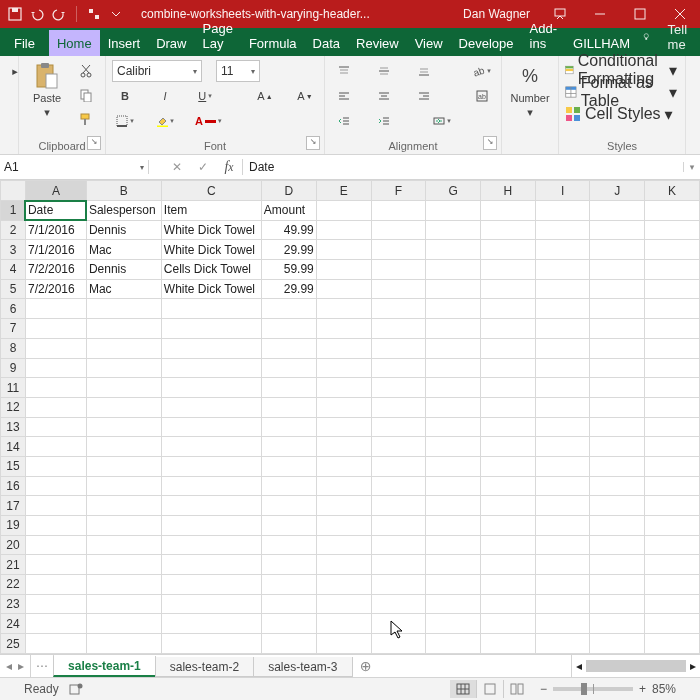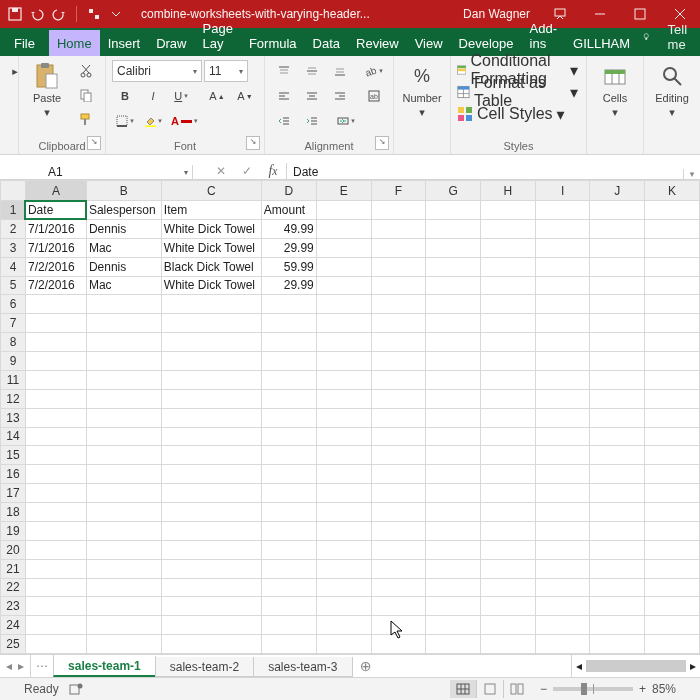--- a/index.html
+++ b/index.html
@@ -26,27 +26,27 @@
   .ribbon { background:#f3f3f3; border-bottom:1px solid #d4d4d4; display:flex; height:98px;}
   .group { border-right:1px solid #e1e1e1; padding:4px 6px 2px 6px; display:flex; flex-direction:column; justify-content:space-between; position:relative;}
   .group .gcontent { display:flex; align-items:flex-start; gap:4px;}
   .group .gname { text-align:center; font-size:11px; color:#666; padding-top:2px;}
   .group .launcher { position:absolute; right:4px; bottom:4px; width:12px; height:12px; border:1px solid #bbb; background:#fff; font-size:8px; line-height:10px; text-align:center; color:#666;}
   .btncol { display:flex; flex-direction:column; gap:2px;}
   .smallbtn { min-width:20px; height:20px; display:flex; align-items:center; justify-content:center; font-size:11px; color:#444; border:1px solid transparent; padding:0 2px; gap:1px;}
   .smallbtn .dd { font-size:7px; color:#666; margin-left:1px;}
   .bigbtn { display:flex; flex-direction:column; align-items:center; justify-content:flex-start; width:44px; font-size:11px; color:#444; gap:2px; padding-top:2px;}
   .bigbtn .icon { width:28px; height:28px; display:flex; align-items:center; justify-content:center;}
-  .row { display:flex; gap:2px;}
+  .row { display:flex; gap:14px;}
   .combo { height:20px; border:1px solid #c4c4c4; background:#fff; display:flex; align-items:center; padding:0 4px; font-size:12px; color:#333;}
   .combo .dd { margin-left:auto; font-size:8px; color:#666;}
   .styleslist { display:flex; flex-direction:column; gap:2px;}
   .styleslist .sitem { height:20px; display:flex; align-items:center; gap:4px; font-size:16px; color:#333; padding-right:2px;}
   
-  .fxbar { height:24px; border-bottom:1px solid #d4d4d4; display:flex; align-items:flex-end;padding-left:44px;}
+  .fxbar { height:24px; border-bottom:1px solid #d4d4d4; display:flex; align-items:center;}
   .namebox { width:140px; border-right:1px solid #d4d4d4; display:flex; align-items:center; padding:0 4px; font-size:12px; background:#fff;}
   .namebox .dd { margin-left:auto; font-size:8px; color:#666;}
   .fxbtns { display:flex; align-items:center; border-right:1px solid #d4d4d4;}
   .fxbtns .b { width:26px; display:flex; align-items:center; justify-content:center; color:#999;}
   .fxbtns .b.fx { color:#555; font-style:italic; font-family:"Times New Roman",serif; font-size:14px;}
   .fxinput { flex:1; display:flex; align-items:center; padding:0 6px; font-size:12px; background:#fff;}
   .fxexpand { width:16px; border-left:1px solid #d4d4d4; display:flex; align-items:center; justify-content:center; color:#888; font-size:9px;}
   
   .gridwrap { flex:1; display:flex; overflow:hidden; position:relative;}
   .grid { border-collapse:collapse; table-layout:fixed;}
@@ -532,21 +532,21 @@
             <td class=""></td>
             <td class=""></td>
             <td class=""></td>
             <td class=""></td>
             <td class=""></td>
           </tr>
           <tr>
             <th class="">4</th>
             <td class="">7/2/2016</td>
             <td class="">Dennis</td>
-            <td class="">Black Dick Towel</td>
+            <td class="">Cells Dick Towel</td>
             <td class=" num">59.99</td>
             <td class=""></td>
             <td class=""></td>
             <td class=""></td>
             <td class=""></td>
             <td class=""></td>
             <td class=""></td>
             <td class=""></td>
           </tr>
           <tr>
@@ -698,34 +698,20 @@
             <td class=""></td>
             <td class=""></td>
             <td class=""></td>
             <td class=""></td>
             <td class=""></td>
             <td class=""></td>
             <td class=""></td>
           </tr>
           <tr>
             <th class="">17</th>
-            <td class=""></td>
-            <td class=""></td>
-            <td class=""></td>
-            <td class=""></td>
-            <td class=""></td>
-            <td class=""></td>
-            <td class=""></td>
-            <td class=""></td>
-            <td class=""></td>
-            <td class=""></td>
-            <td class=""></td>
-          </tr>
-          <tr>
-            <th class="">18</th>
             <td class=""></td>
             <td class=""></td>
             <td class=""></td>
             <td class=""></td>
             <td class=""></td>
             <td class=""></td>
             <td class=""></td>
             <td class=""></td>
             <td class=""></td>
             <td class=""></td>

